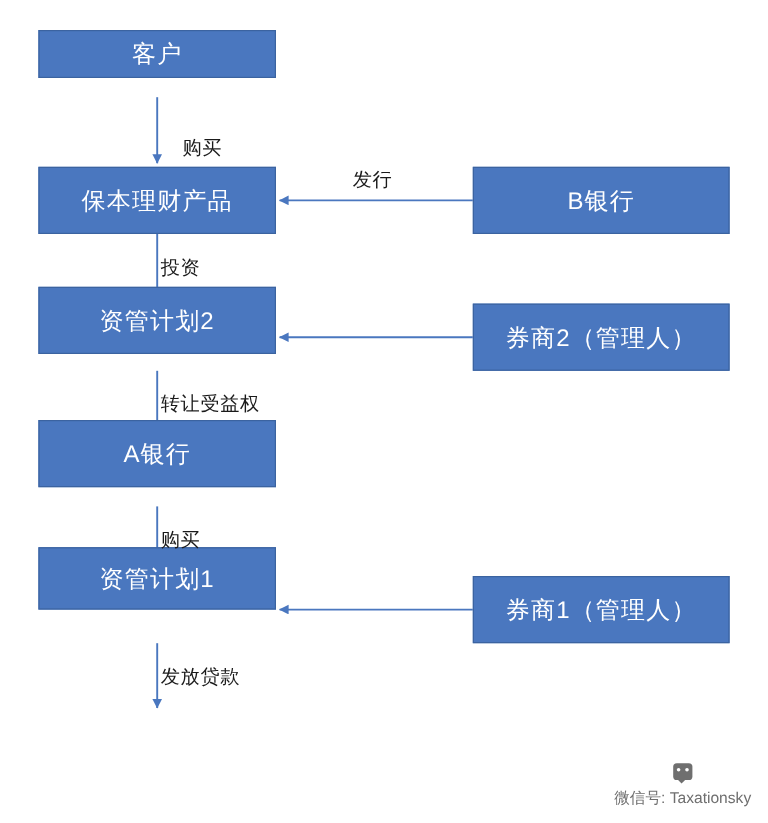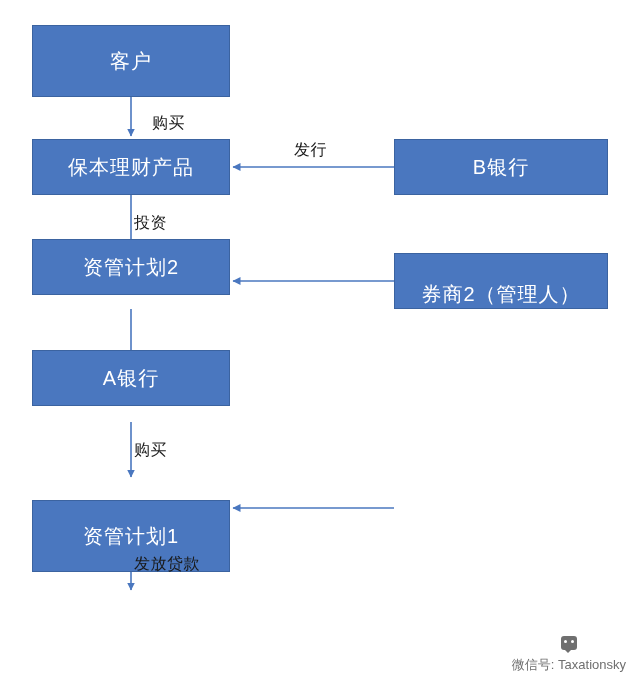--- a/index.html
+++ b/index.html
@@ -110,45 +110,49 @@
 
     <line x1="131" y1="309" x2="131" y2="363" stroke="#4a77bf" stroke-width="1.6" marker-end="url(#ah)"></line>
 
     <line x1="131" y1="422" x2="131" y2="477" stroke="#4a77bf" stroke-width="1.6" marker-end="url(#ah)"></line>
 
     <line x1="394" y1="508" x2="233" y2="508" stroke="#4a77bf" stroke-width="1.6" marker-end="url(#ah)"></line>
 
     <line x1="131" y1="536" x2="131" y2="590" stroke="#4a77bf" stroke-width="1.6" marker-end="url(#ah)"></line>
   </svg>
 
-  <div class="node" style="left:32px;top:25px;width:198px;height:72px;">
+  <div class="node" style="left:32px;top:25px;width:198px;height:40px;">
     <span>客户</span>
   </div>
   <div class="node" style="left:394px;top:139px;width:214px;height:56px;">
     <span>B银行</span>
   </div>
   <div class="node" style="left:32px;top:139px;width:198px;height:56px;">
     <span>保本理财产品</span>
   </div>
   <div class="node" style="left:32px;top:239px;width:198px;height:56px;">
     <span>资管计划2</span>
   </div>
-  <div class="node" style="left:394px;top:253px;width:214px;height:56px;align-items:flex-end;">
+  <div class="node" style="left:394px;top:253px;width:214px;height:56px;">
     <span>券商2（管理人）</span>
   </div>
   <div class="node" style="left:32px;top:350px;width:198px;height:56px;">
     <span>A银行</span>
   </div>
-  <div class="node" style="left:32px;top:500px;width:198px;height:72px;">
+  <div class="node" style="left:32px;top:456px;width:198px;height:52px;">
     <span>资管计划1</span>
+  </div>
+  <div class="node" style="left:394px;top:480px;width:214px;height:56px;">
+    <span>券商1（管理人）</span>
   </div>
 
   <div class="edge-label" style="left:152px;top:113px;">购买</div>
   <div class="edge-label" style="left:294px;top:140px;">发行</div>
   <div class="edge-label" style="left:134px;top:213px;">投资</div>
+  <div class="edge-label" style="left:134px;top:327px;">转让受益权</div>
   <div class="edge-label" style="left:134px;top:440px;">购买</div>
   <div class="edge-label" style="left:134px;top:554px;">发放贷款</div>
 
   <div class="watermark">
     <span class="wm-badge">
       <span class="eye l"></span>
         <span class="eye r"></span>
     </span>
     <span>微信号: Taxationsky</span>
   </div>

